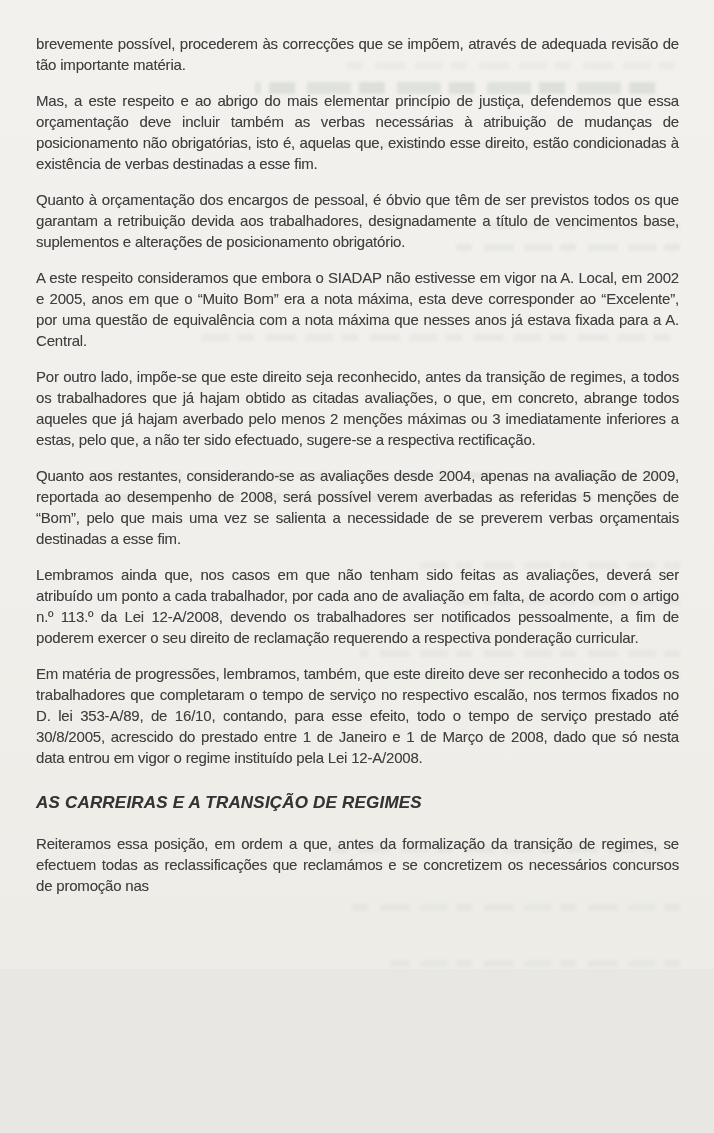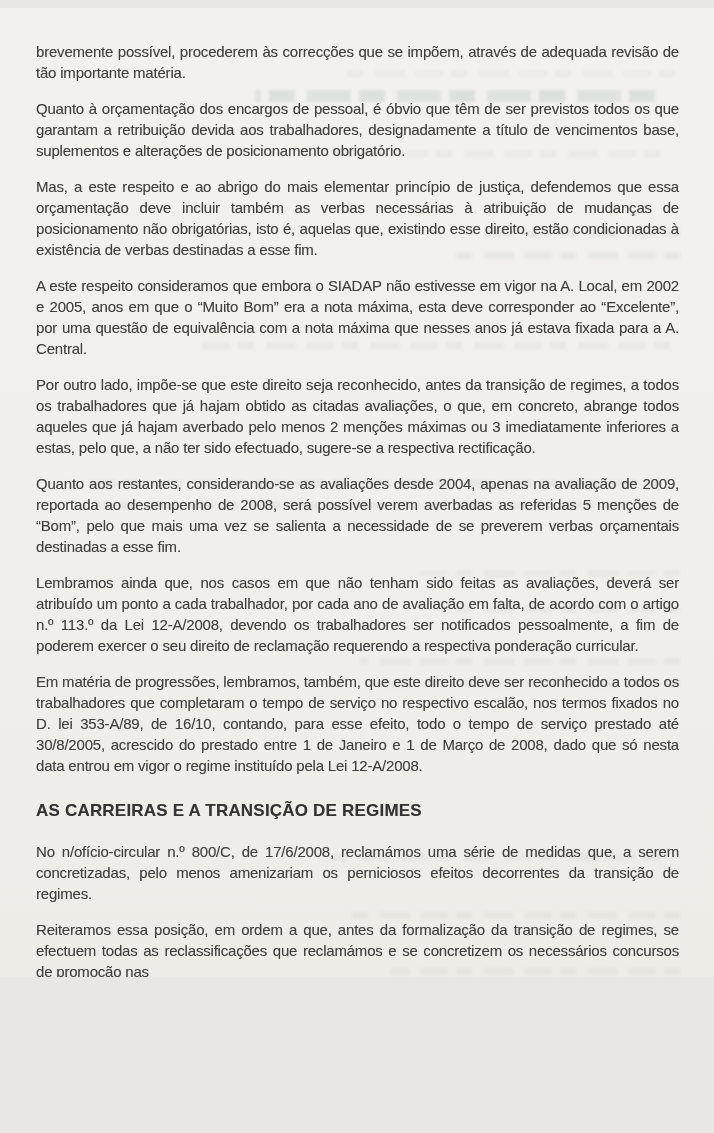--- a/index.html
+++ b/index.html
@@ -4,21 +4,21 @@
 <style>
   html, body {
     margin: 0;
     padding: 0;
     background: #e8e7e3;
   }
   .sheet {
     position: relative;
     width: 714px;
     height: 969px;
-    margin: 8px auto;
+    margin: 0 auto;
     background: linear-gradient(180deg, #f2f1ed 0%, #f0efeb 55%, #edece7 100%);
     overflow: hidden;
     font-family: "Liberation Sans", sans-serif;
   }
   
   .bleed {
     position: absolute;
     height: 7px;
     filter: blur(1.4px);
     transform: scaleX(-1);
@@ -47,20 +47,21 @@
     letter-spacing: -0.2px;
     color: #3f3f3f;
     text-align: justify;
     text-shadow: 0 0 0.5px rgba(63,63,63,0.35);
   }
   .section-heading {
     margin: 24px 0 19px 0;
     font-size: 17px;
     line-height: 22px;
     font-weight: bold;
+    font-style: italic;
     letter-spacing: 0.2px;
     color: #343434;
     text-shadow: 0 0 0.5px rgba(52,52,52,0.4);
   }
   .footer-area {
     position: absolute;
     left: 0;
     top: 1058px;
     width: 714px;
     height: 60px;
@@ -107,31 +108,30 @@
   <div class="bleed" style="left:380px; top:672px; width:300px; opacity:.10;"></div>
   <div class="bleed" style="left:330px; top:846px; width:330px; opacity:.10;"></div>
   <div class="bleed" style="left:350px; top:904px; width:330px; opacity:.10;"></div>
   <div class="bleed" style="left:390px; top:960px; width:290px; opacity:.10;"></div>
   <div class="bleed" style="left:400px; top:1004px; width:280px; opacity:.10;"></div>
   <div class="bleed" style="left:70px;  top:1064px; width:560px; opacity:.13;"></div>
   <div class="bleed" style="left:85px;  top:1086px; width:450px; opacity:.11;"></div>
 
   <div class="content">
     <p class="doc-par">brevemente possível, procederem às correcções que se impõem, através de adequada revisão de tão importante matéria.</p>
+    <p class="doc-par">Mas, a este respeito e ao abrigo do mais elementar princípio de justiça, defendemos que essa orçamentação deve incluir também as verbas necessárias à atribuição de mudanças de posicionamento não obrigatórias, isto é, aquelas que, existindo esse direito, estão condicionadas à existência de verbas destinadas a esse fim.</p>
     <p class="doc-par">Quanto à orçamentação dos encargos de pessoal, é óbvio que têm de ser previstos todos os que garantam a retribuição devida aos trabalhadores, designadamente a título de vencimentos base, suplementos e alterações de posicionamento obrigatório.</p>
-    <p class="doc-par">Mas, a este respeito e ao abrigo do mais elementar princípio de justiça, defendemos que essa orçamentação deve incluir também as verbas necessárias à atribuição de mudanças de posicionamento não obrigatórias, isto é, aquelas que, existindo esse direito, estão condicionadas à existência de verbas destinadas a esse fim.</p>
     <p class="doc-par">A este respeito consideramos que embora o SIADAP não estivesse em vigor na A. Local, em 2002 e 2005, anos em que o “Muito Bom” era a nota máxima, esta deve corresponder ao “Excelente”, por uma questão de equivalência com a nota máxima que nesses anos já estava fixada para a A. Central.</p>
     <p class="doc-par">Por outro lado, impõe-se que este direito seja reconhecido, antes da transição de regimes, a todos os trabalhadores que já hajam obtido as citadas avaliações, o que, em concreto, abrange todos aqueles que já hajam averbado pelo menos 2 menções máximas ou 3 imediatamente inferiores a estas, pelo que, a não ter sido efectuado, sugere-se a respectiva rectificação.</p>
     <p class="doc-par">Quanto aos restantes, considerando-se as avaliações desde 2004, apenas na avaliação de 2009, reportada ao desempenho de 2008, será possível verem averbadas as referidas 5 menções de “Bom”, pelo que mais uma vez se salienta a necessidade de se preverem verbas orçamentais destinadas a esse fim.</p>
     <p class="doc-par">Lembramos ainda que, nos casos em que não tenham sido feitas as avaliações, deverá ser atribuído um ponto a cada trabalhador, por cada ano de avaliação em falta, de acordo com o artigo n.º 113.º da Lei 12-A/2008, devendo os trabalhadores ser notificados pessoalmente, a fim de poderem exercer o seu direito de reclamação requerendo a respectiva ponderação curricular.</p>
     <p class="doc-par">Em matéria de progressões, lembramos, também, que este direito deve ser reconhecido a todos os trabalhadores que completaram o tempo de serviço no respectivo escalão, nos termos fixados no D. lei 353-A/89, de 16/10, contando, para esse efeito, todo o tempo de serviço prestado até 30/8/2005, acrescido do prestado entre 1 de Janeiro e 1 de Março de 2008, dado que só nesta data entrou em vigor o regime instituído pela Lei 12-A/2008.</p>
 
     <h2 class="section-heading">AS CARREIRAS E A TRANSIÇÃO DE REGIMES</h2>
 
-    <p class="doc-par">No n/ofício-circular n.º 800/C, de 17/6/2008, reclamámos uma série de medidas que, a serem concretizadas, pelo menos amenizariam os perniciosos efeitos decorrentes da transição de regimes.</p>
     <p class="doc-par">Reiteramos essa posição, em ordem a que, antes da formalização da transição de regimes, se efectuem todas as reclassificações que reclamámos e se concretizem os necessários concursos de promoção nas</p>
   </div>
 
   <div class="footer-area">
     <div class="signature">
       <svg viewBox="0 0 64 52" width="64" height="52">
         <path d="M16,5 C12,17 10,31 11,45"></path>
         <path d="M16,5 C24,2 33,4 31,12 C29,18 19,21 14,22"></path>
         <path d="M14,22 C31,18 41,25 31,32 C25,36 17,35 13,34"></path>
         <path d="M13,34 C21,43 35,41 41,33 C39,40 45,43 51,36 C55,31 58,35 53,41 C46,49 36,48 41,40"></path>

